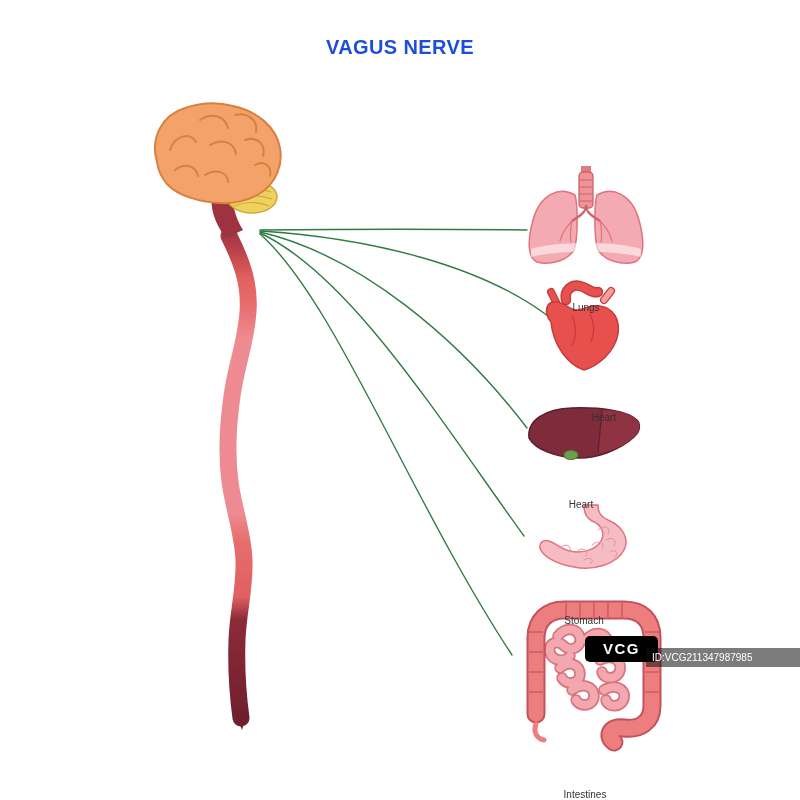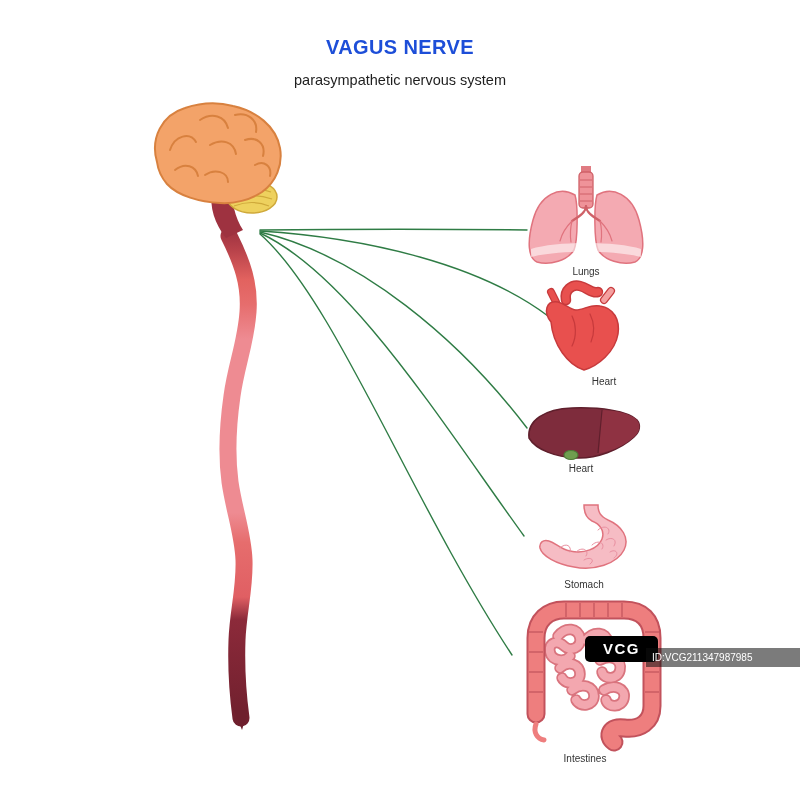--- a/index.html
+++ b/index.html
@@ -11,21 +11,21 @@
   .title {
     position:absolute; top:36px; left:0; width:800px; text-align:center;
     font-size:20px; font-weight:bold; color:#1d4ed8; letter-spacing:0.4px;
   }
   .subtitle {
     position:absolute; top:72px; left:0; width:800px; text-align:center;
     font-size:14.5px; color:#1e1e1e;
   }
   .organ-label {
     position:absolute; width:120px; text-align:center;
-    font-size:10px; color:#333333;
+    font-size:10px; color:#333333;margin-top:36px;
   }
   .lbl-lungs      { left:526px; top:266px; }
   .lbl-heart      { left:544px; top:376px; }
   .lbl-liver      { left:521px; top:463px; }
   .lbl-stomach    { left:524px; top:579px; }
   .lbl-intestines { left:525px; top:753px; }
   .wm-logo {
     position:absolute; left:573px; top:636px; width:73px; height:26px;
     background:#000000; border-radius:5px; color:#ffffff; font-weight:bold;
     font-size:15px; line-height:26px; text-align:center; letter-spacing:1.5px;margin-left:12px;
@@ -181,21 +181,20 @@
         <path d="M 529,692 L 543,692"></path>
         <path d="M 645,632 L 659,632"></path>
         <path d="M 645,672 L 659,672"></path>
         <path d="M 645,692 L 659,692"></path>
       </g>
       <path fill="none" stroke="#ee7e7e" stroke-width="5" stroke-linecap="round" d="M 536,724 C 533,732 537,739 544,740"></path>
     </g>
   </svg>
 
   <div class="title">VAGUS NERVE</div>
-  <div class="subtitle">parasympathetic nervous system</div>
 
   <div class="organ-label lbl-lungs">Lungs</div>
   <div class="organ-label lbl-heart">Heart</div>
   <div class="organ-label lbl-liver">Heart</div>
   <div class="organ-label lbl-stomach">Stomach</div>
   <div class="organ-label lbl-intestines">Intestines</div>
 
   <div class="wm-logo">VCG</div>
   <div class="wm-id">ID:VCG211347987985</div>
 

